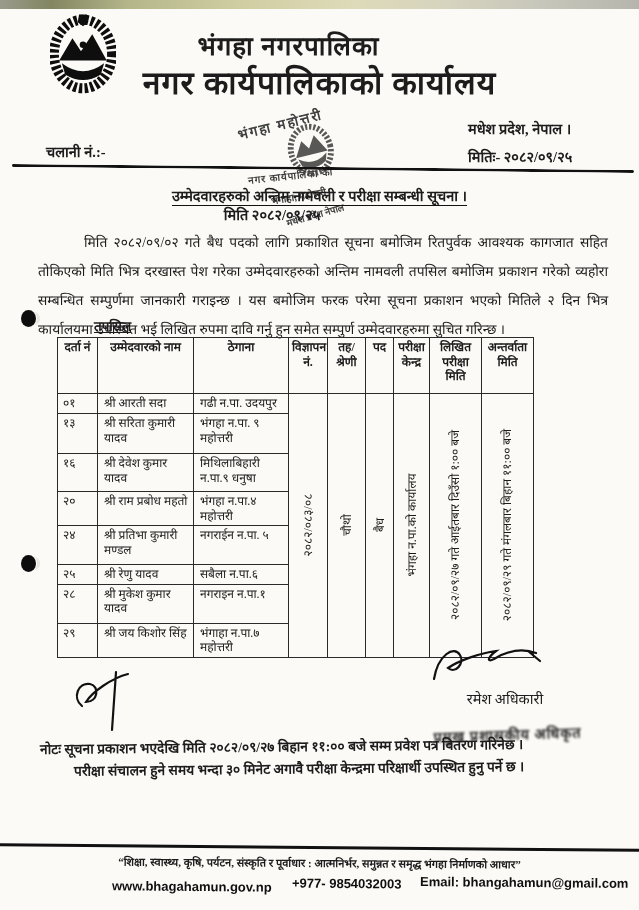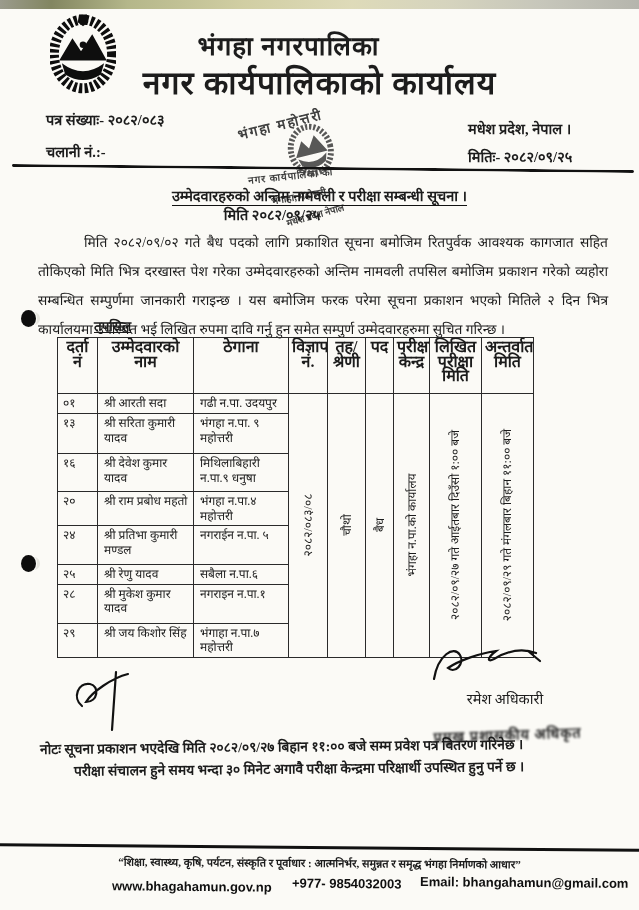--- a/index.html
+++ b/index.html
@@ -59,21 +59,21 @@
 
   #tapasil { left:94px; top:317px; font-size:13.5px; font-weight:bold; text-decoration:underline; }
 
   
   #tbl {
     left:57px; top:337px; width:476px;
     border-collapse:collapse; table-layout:fixed;
     font-size:12px; line-height:14.5px;
   }
   #tbl td, #tbl th { border:1.6px solid #2a2a2a; overflow:hidden; vertical-align:top; padding:2px 3px; }
-  #tbl th { font-weight:bold; text-align:center; font-size:16px; }
+  #tbl th { font-weight:bold; text-align:center; font-size:12px; }
   #tbl .c-name, #tbl .c-addr { text-align:left; padding-left:6px; }
   #tbl .c-reg { padding-left:5px; text-align:left; }
   .vcell { position:relative; padding:0 !important; }
   .vtext {
     position:absolute; top:50%; left:50%;
     transform:translate(-50%,-50%) rotate(-90deg);
     white-space:nowrap; font-size:12px; font-weight:normal; text-align:center;
   }
   .vtext.wrap { white-space:normal; width:212px; line-height:13.5px; }
 
@@ -118,21 +118,20 @@
     <ellipse cx="50" cy="62" rx="44" ry="52" fill="none" stroke="#0e0e0e" stroke-width="15" stroke-dasharray="5 3.5"></ellipse>
     <polygon points="44,2 56,2 58,14 50,20 42,14" fill="#0e0e0e"></polygon>
     <polygon points="14,72 34,38 47,58 64,32 86,72" fill="#0e0e0e"></polygon>
     <path d="M18,76 Q50,100 82,76 L77,93 Q50,110 23,93 Z" fill="#0e0e0e"></path>
     <circle cx="50" cy="48" r="5" fill="#0e0e0e"></circle>
   </svg>
 
   <div class="abs title1">भंगहा नगरपालिका</div>
   <div class="abs title2">नगर कार्यपालिकाको कार्यालय</div>
 
-  <div class="abs field" id="letter-no">पत्र संख्याः- २०८२/०८३</div>
   <div class="abs field" id="chalani">चलानी नं.:-</div>
   <div class="abs field" id="province">मधेश प्रदेश, नेपाल ।</div>
   <div class="abs field" id="hdr-date">मितिः- २०८२/०९/२५</div>
 
   <div class="abs" id="stamp">
     <div class="s-line1">भंगहा  महोत्तरी</div>
     <svg class="s-emblem" viewBox="0 0 100 124">
       <ellipse cx="50" cy="62" rx="44" ry="52" fill="none" stroke="#222" stroke-width="13" stroke-dasharray="5 4"></ellipse>
       <polygon points="14,72 34,38 47,58 64,32 86,72" fill="#222"></polygon>
       <path d="M18,76 Q50,100 82,76 L77,93 Q50,110 23,93 Z" fill="#222"></path>

